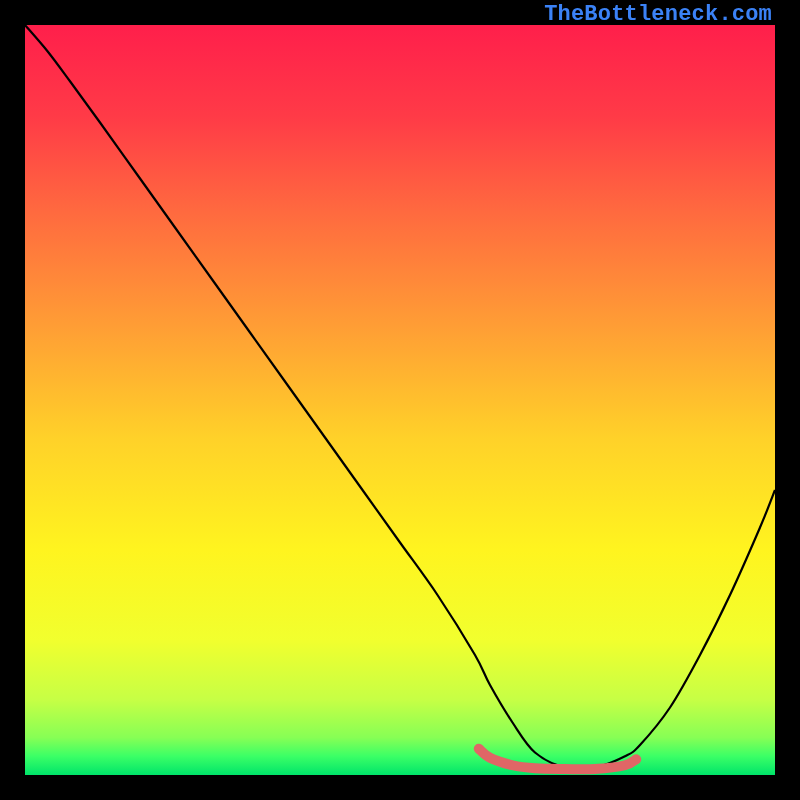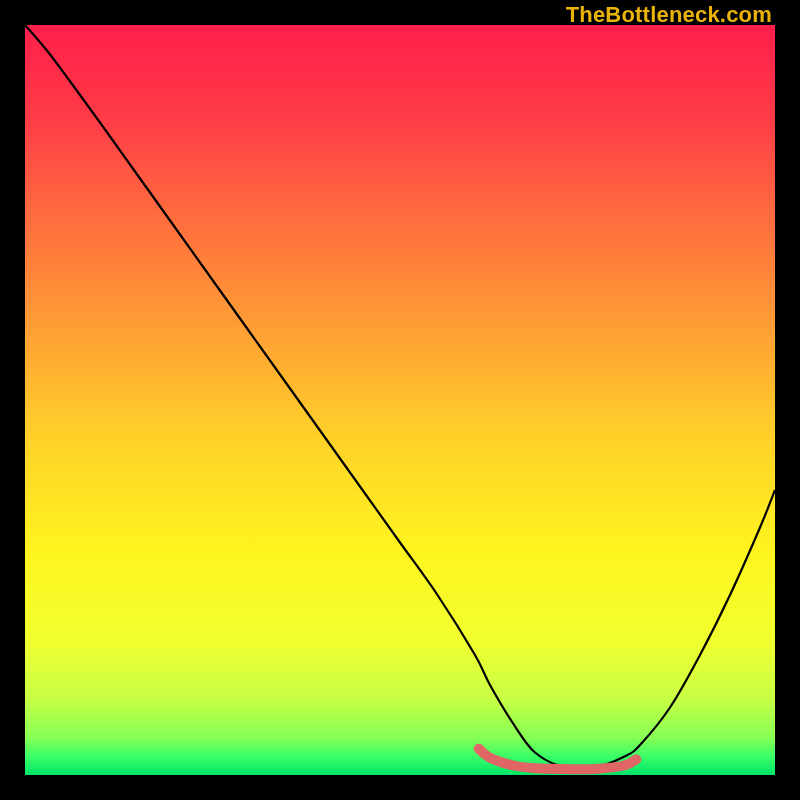--- a/index.html
+++ b/index.html
@@ -23,24 +23,24 @@
     left: 25px;
     top: 25px;
     width: 750px;
     height: 750px;
     overflow: hidden;
   }
   .watermark {
     position: absolute;
     top: 2px;
     right: 28px;
-    font-family: Liberation Sans, sans-serif;
+    font-family: Liberation Mono, monospace;
     font-size: 22px;
     font-weight: 600;
-    color: #eab308;
+    color: #3b82f6;
     letter-spacing: 0.2px;
   }
   svg {
     display: block;
     width: 750px;
     height: 750px;
   }
 </style>
 </head>
 <body>

